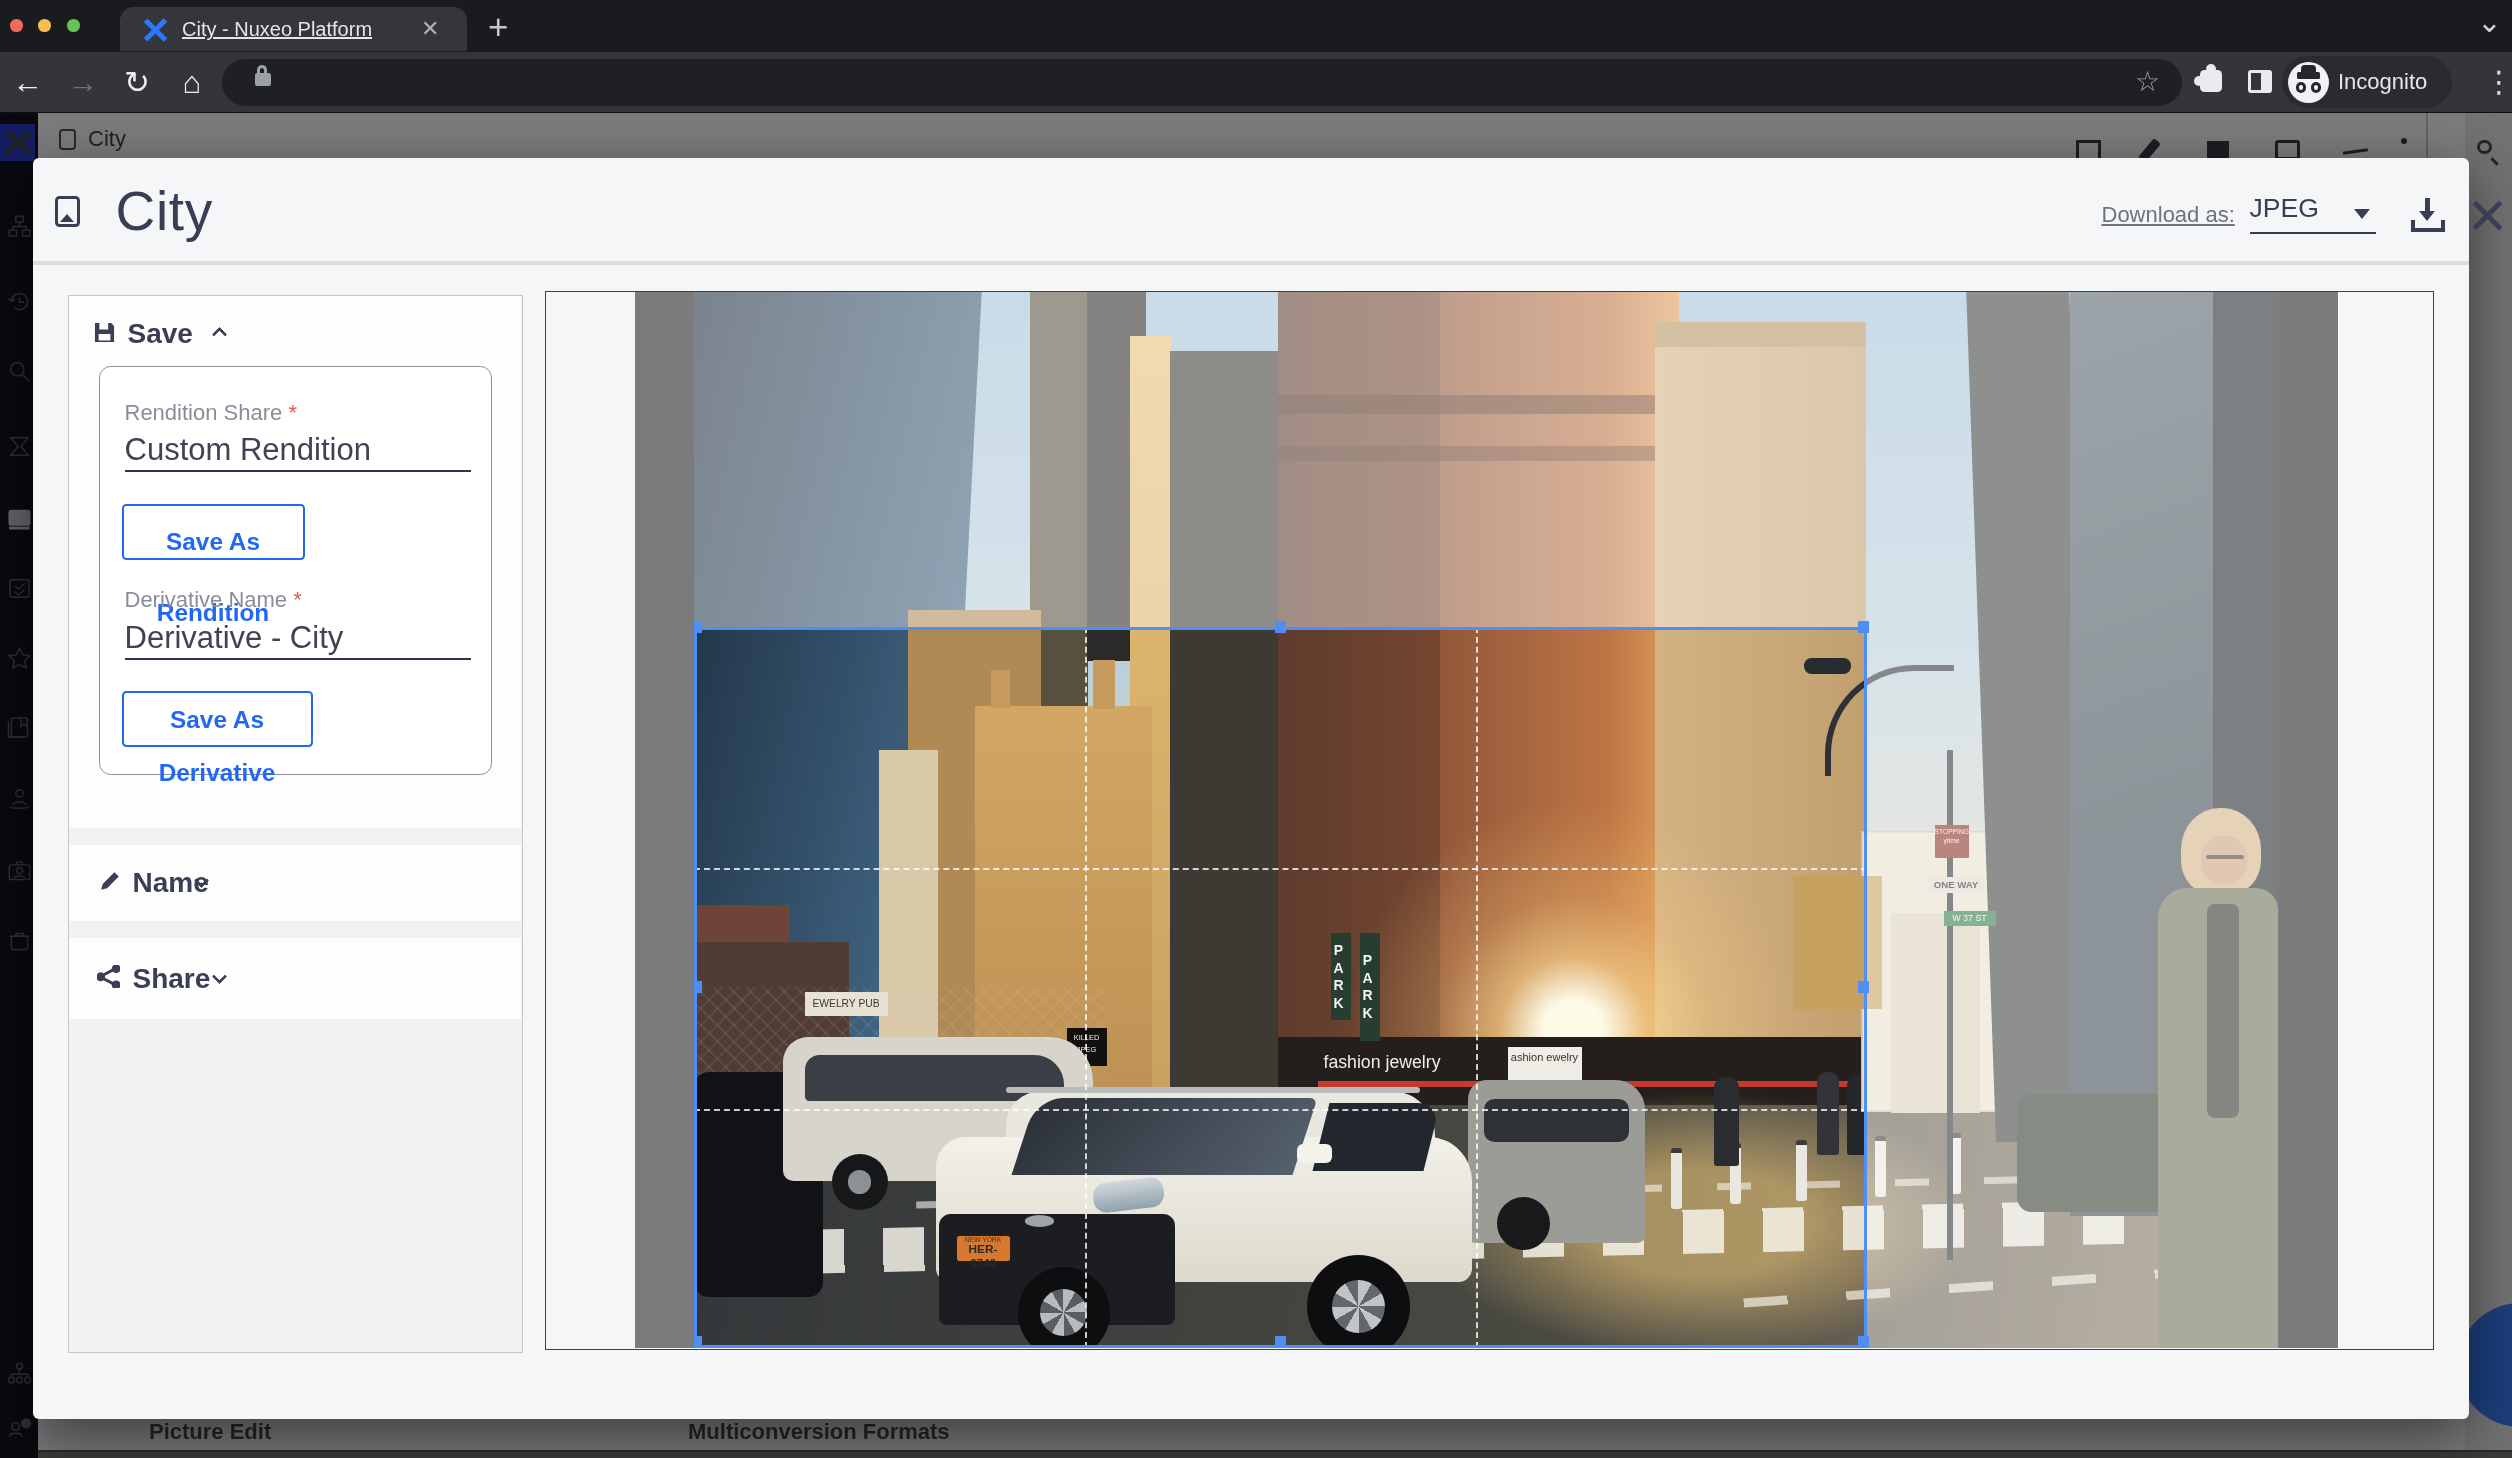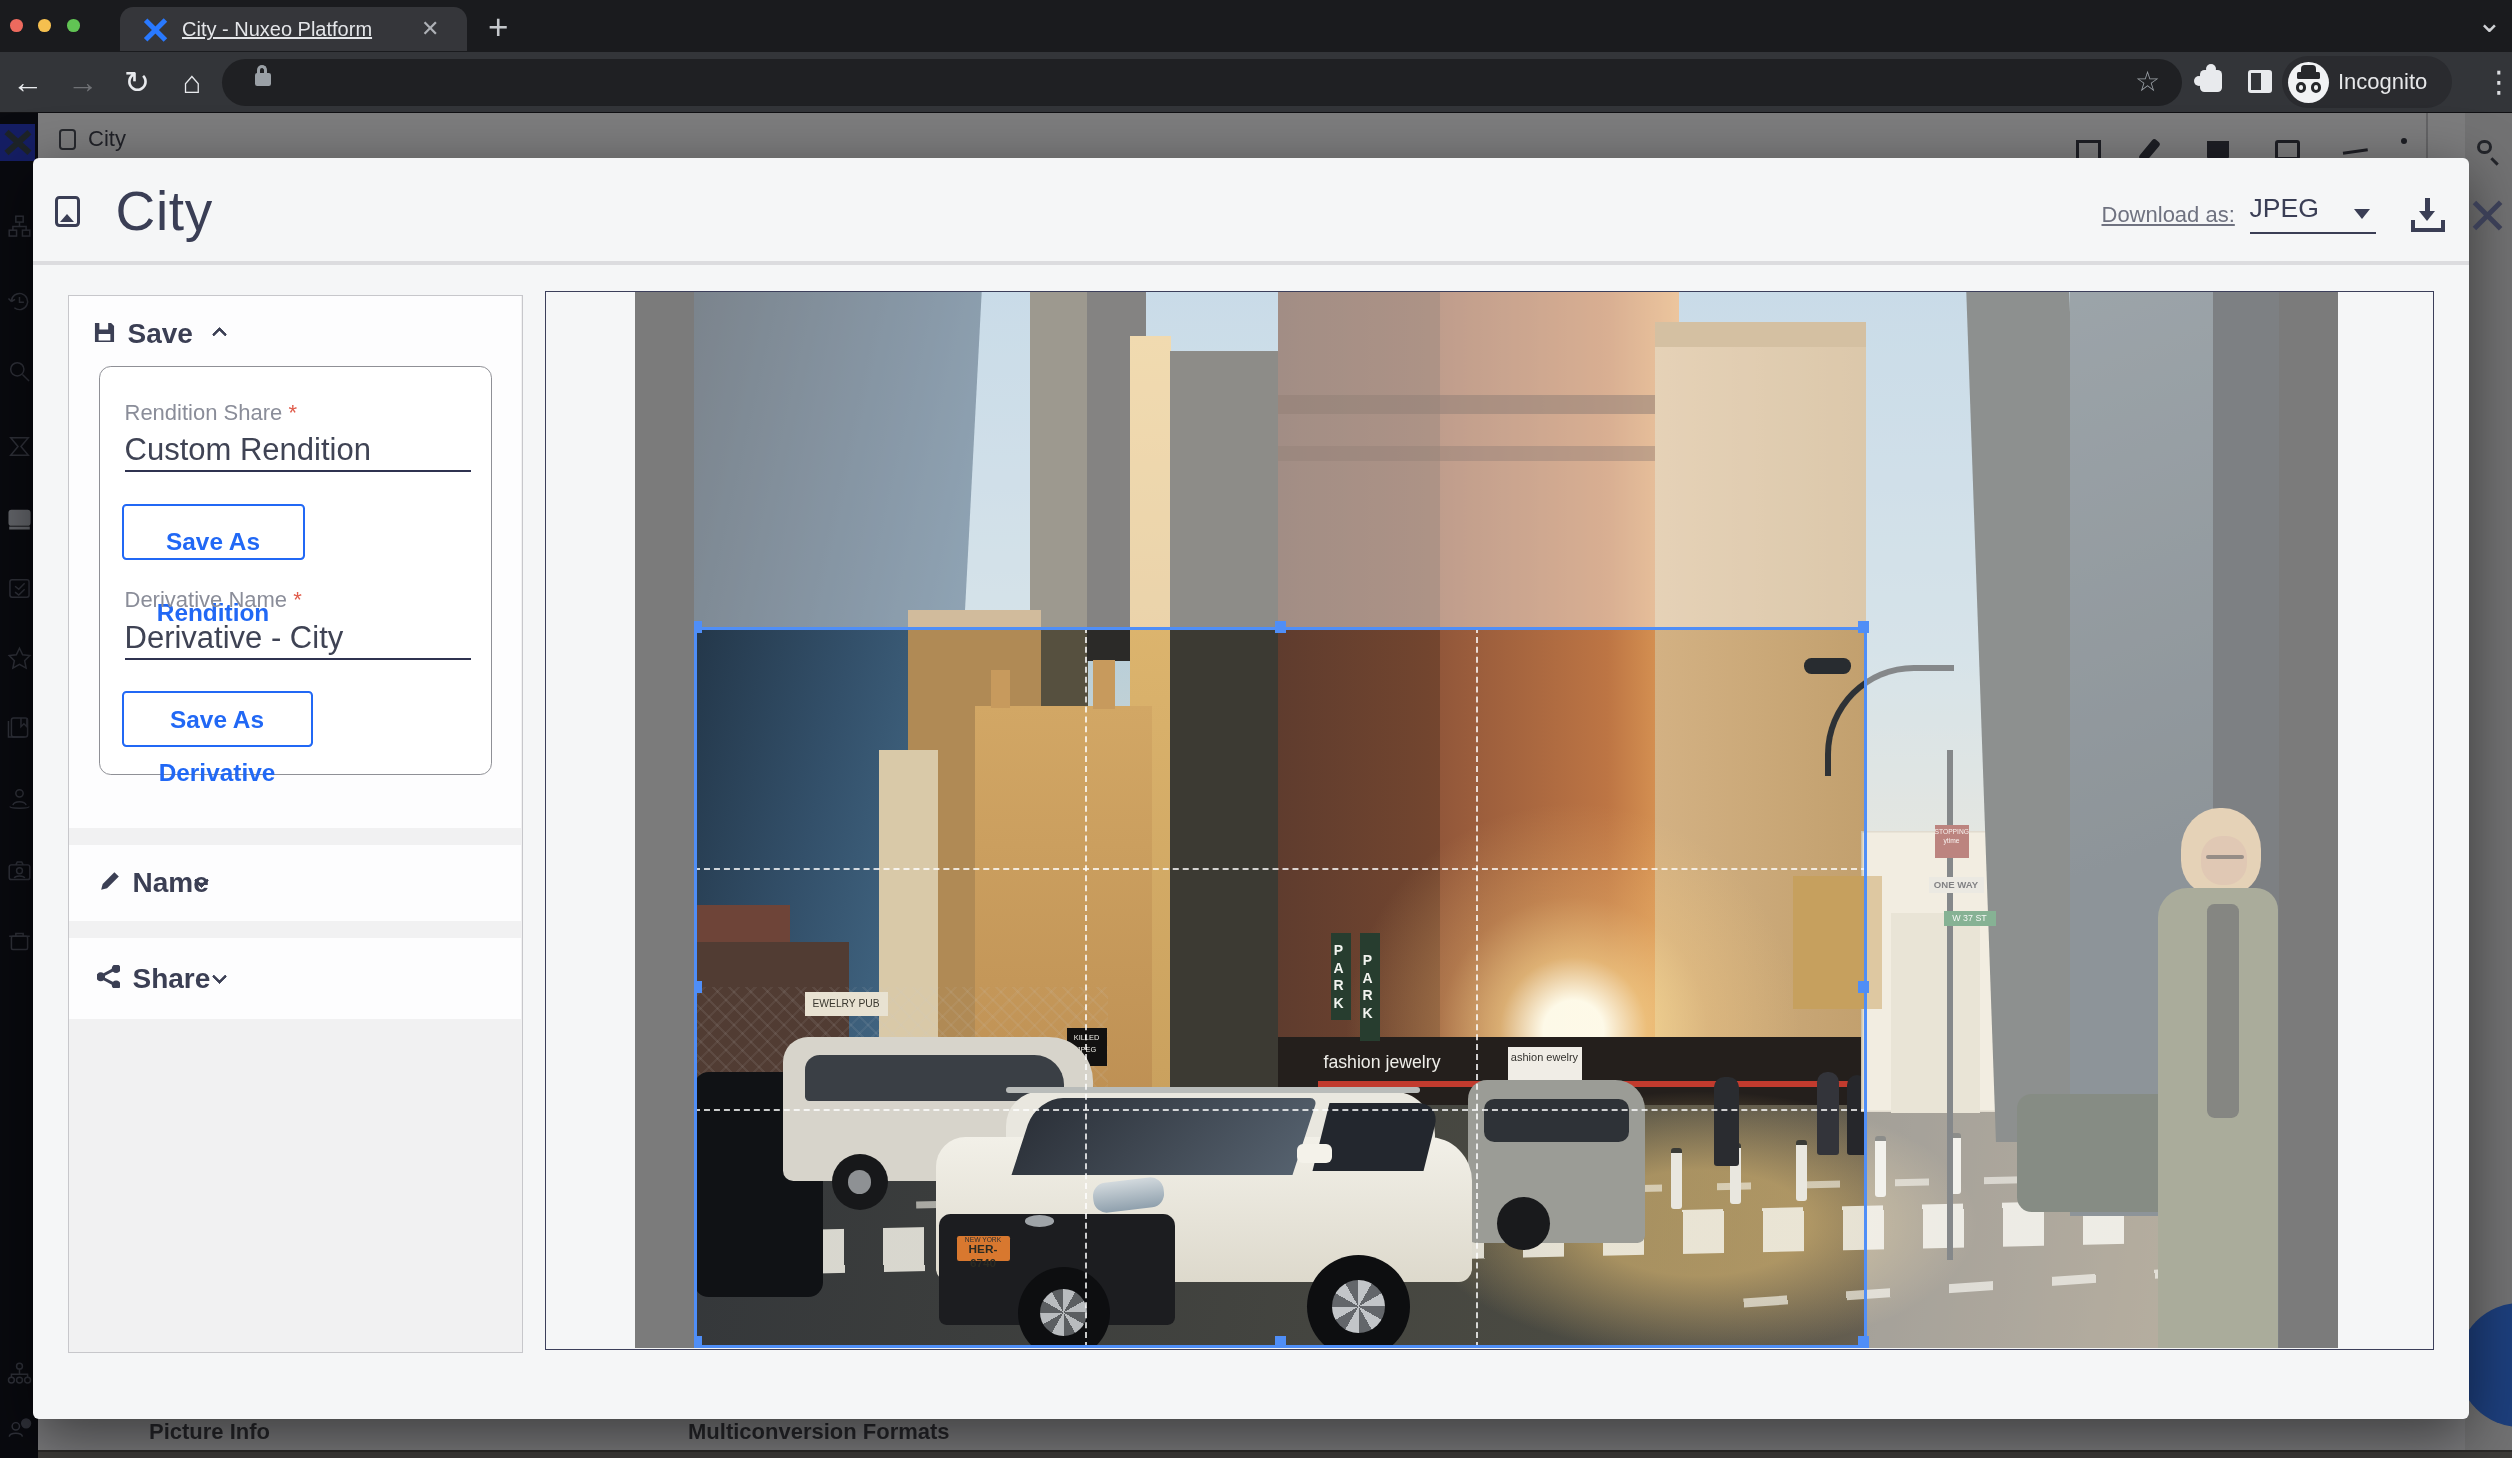--- a/index.html
+++ b/index.html
@@ -143,21 +143,21 @@
       <div class="abs" style="left:2363px;top:25px;width:5.9px;height:5.9px;background:#363943;border-radius:50%;"></div>
       <div class="abs" style="left:2388px;top:0;width:2.2px;height:45px;background:#c9c9cc;"></div>
     </div>
 
     <div class="abs" style="left:2465px;top:0;width:47px;height:1346px;background:#e9e9ea;">
       <div class="abs" style="left:11.8px;top:26.6px;width:14.8px;height:14.8px;border:3px solid #43464f;border-radius:50%;"></div>
       <div class="abs" style="left:28px;top:44px;width:3px;height:8.9px;background:#43464f;transform:rotate(-45deg);"></div>
     </div>
 
     <div class="abs" style="left:38px;top:1297px;width:2427px;height:49px;background:#fbfbfc;">
-      <div class="abs behind-txt" style="left:111px;top:8.9px;">Picture Info</div>
+      <div class="abs behind-txt" style="left:111px;top:8.9px;">Picture Edit</div>
       <div class="abs behind-txt" style="left:650px;top:8.9px;">Multiconversion Formats</div>
     </div>
     <div class="abs" style="left:0;top:1337px;width:2512px;height:8.9px;background:#7a766e;border-top:2.2px solid #55524c;"></div>
 
     <div class="abs sidebar">
       <div class="abs" style="left:0;top:11px;width:35px;height:37px;background:#2438c9;">
         <div class="abs" style="left:14.8px;top:3px;width:5.9px;height:31px;background:#37434b;transform:rotate(48deg);"></div>
         <div class="abs" style="left:14.8px;top:3px;width:5.9px;height:31px;background:#37434b;transform:rotate(-48deg);"></div>
       </div>
       <div class="abs side-ic" style="top:101px;"><svg viewBox="0 0 34 34">

